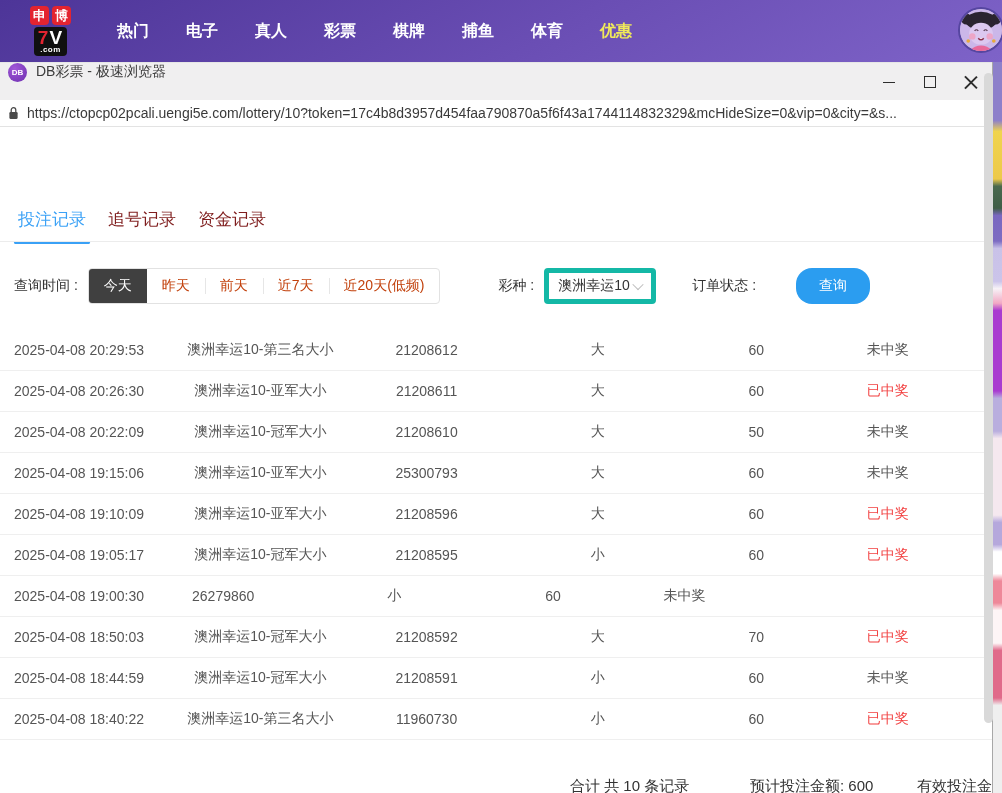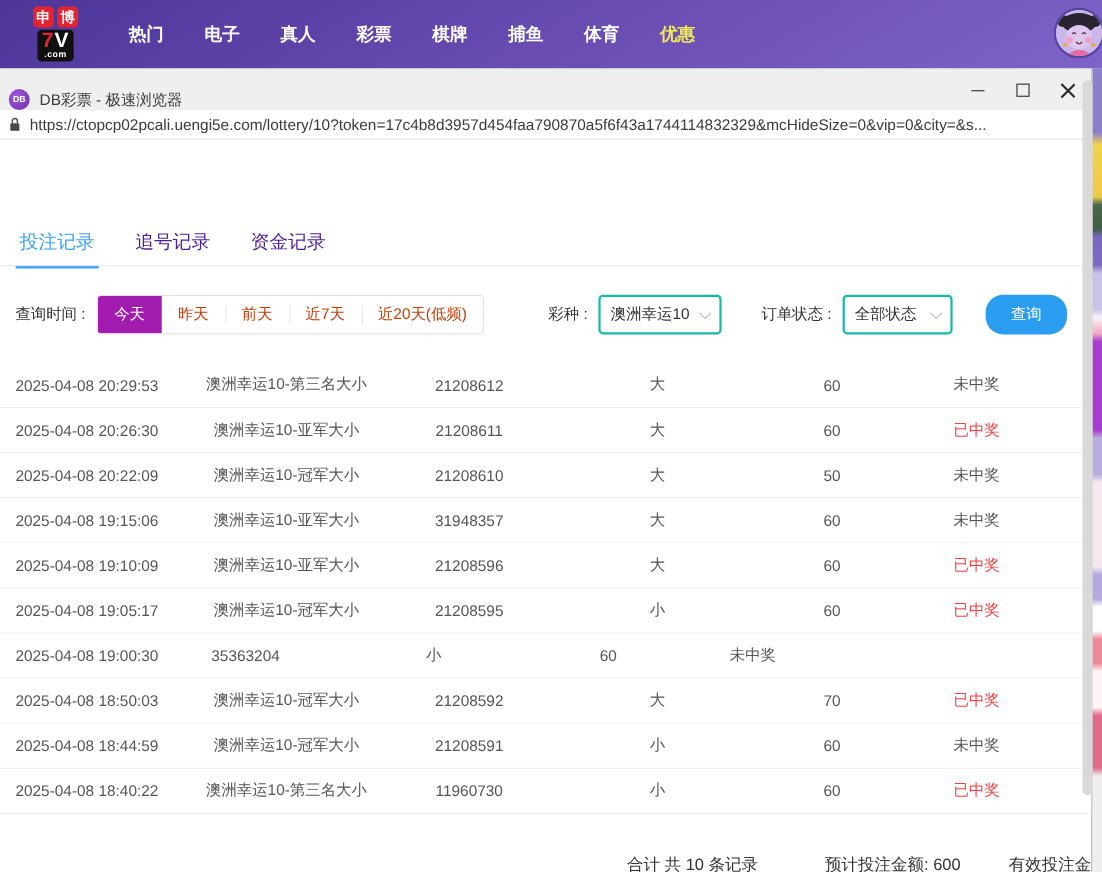--- a/index.html
+++ b/index.html
@@ -31,21 +31,21 @@
       #8d80ca 0%,#8d80ca 8%,#f0d44e 9.5%,#edc94a 16%,#49694e 17%,#3f5d46 20%,
       #7a68c0 21%,#7d6cc2 24.5%,#c9c2e8 25.5%,#cbc4ea 30%,#f7f2f7 31%,#f2a9c4 33%,
       #a93bd0 34%,#a93bd0 45%,#b9aede 46%,#b9aede 50.5%,#f5e8ef 51.5%,#f5e8ef 62%,
       #b5a8dc 63%,#b5a8dc 66%,#ffffff 67%,#ffffff 70%,#ee8899 71%,#ee8899 74%,
       #fdf5f6 75%,#fdf5f6 79.5%,#e06a8a 80.5%,#e06a8a 87%,#efefef 88%,#efefef 100%);}
 
   
   .browser-window{position:absolute;top:62px;left:0;width:993px;height:731px;background:#fff;
     border-right:1px solid #a8a8a8;box-sizing:border-box;z-index:2;}
   .titlebar{height:38px;background:#f0eff0;border-top:1px solid #e6e6e6;display:flex;
-    align-items:flex-end;position:relative;box-sizing:border-box}
+    align-items:flex-start;position:relative;box-sizing:border-box}
   .favicon{width:19px;height:19px;border-radius:50%;
     background:radial-gradient(circle at 35% 30%,#a257d8,#6d2fb0);
     color:#fff;font-size:8px;font-weight:bold;display:flex;align-items:center;
     justify-content:center;margin-left:8px;flex:none}
   .window-title{margin-left:9px;font-size:14px;color:#3c3c3c;white-space:nowrap}
   .win-controls{position:absolute;right:14px;top:0;height:100%;display:flex;align-items:center;gap:27px}
   .ctrl{width:14px;height:14px;position:relative;cursor:pointer}
   .ctrl-min::before{content:"";position:absolute;left:1px;top:7px;width:12px;height:0;
     border-top:1.6px solid #2d2d2d}
   .ctrl-max::before{content:"";position:absolute;left:1px;top:1px;width:10px;height:10px;
@@ -54,40 +54,40 @@
     width:1.6px;height:17px;background:#2d2d2d}
   .ctrl-close::before{transform:rotate(45deg)}
   .ctrl-close::after{transform:rotate(-45deg)}
   .urlbar{height:27px;background:#fff;border-bottom:1px solid #e3e3e3;display:flex;
     align-items:center;padding:0 8px;box-sizing:border-box;cursor:text}
   .url-text{margin-left:8px;font-size:14px;color:#3a3a3a;white-space:nowrap;overflow:hidden}
 
   
   .page-content{position:absolute;top:127px;left:0;width:992px;height:666px;background:#fff;overflow:hidden}
 
-  .tabs{position:absolute;top:13px;left:14px;display:flex;gap:29px}
-  .tab{font-size:17px;color:#4c1d95;padding:6px 4px 13px;cursor:pointer;position:relative;white-space:nowrap}
+  .tabs{position:absolute;top:13px;left:14px;display:flex;gap:14px}
+  .tab{font-size:17px;color:#7f1d1d;padding:6px 4px 13px;cursor:pointer;position:relative;white-space:nowrap}
   .tab.active{color:#3aa1f6}
   .tab.active::after{content:"";position:absolute;left:0;right:0;bottom:0;height:3px;
     background:#3aa1f6;border-radius:2px}
   .tabs-divider{position:absolute;top:52px;left:0;width:992px;border-bottom:1px solid #ececec}
 
   .filters{position:absolute;top:79px;left:14px;display:flex;align-items:center;
     font-size:14px;color:#333;white-space:nowrap}
   .filter-label{margin-right:10px}
   .time-group{display:flex;border:1px solid #e2e2e2;border-radius:4px;overflow:hidden;
     height:36px;align-items:stretch;box-sizing:border-box}
   .time-opt{padding:0 15px;display:flex;align-items:center;color:#c2410c;cursor:pointer;position:relative}
   .time-opt + .time-opt::before{content:"";position:absolute;left:0;top:9px;bottom:9px;
     width:1px;background:#e6e6e6}
-  .time-opt.active{background:#a21caf;color:#fff}
+  .time-opt.active{background:#404040;color:#fff}
   .time-opt.active + .time-opt::before{display:none}
   .sel-label{margin-left:58px;margin-right:10px}
   .sel-label2{margin-left:36px;margin-right:10px}
-  .select{display:flex;align-items:center;justify-content:space-between;border:2px solid #14b8a6;
+  .select{display:flex;align-items:center;justify-content:space-between;border:5px solid #14b8a6;
     border-radius:4px;height:36px;padding:0 9px;color:#333;cursor:pointer;box-sizing:border-box}
   .select.lottery{width:112px}
   .select.status{width:100px}
   .chev{width:7px;height:7px;border-right:1.5px solid #bdbdbd;border-bottom:1.5px solid #bdbdbd;
     transform:rotate(45deg) translate(-1px,-1px);flex:none}
   .btn-search{margin-left:30px;width:74px;height:36px;background:#2b9df0;color:#fff;border-radius:16px;
     font-size:14px;display:flex;align-items:center;justify-content:center;cursor:pointer}
 
   .table{position:absolute;top:141px;left:0;width:992px}
   .thead{display:flex;height:34px;align-items:center;background:#f7f7f8;color:#666;font-size:14px}
@@ -192,24 +192,20 @@
         <div class="time-opt">前天</div>
         <div class="time-opt">近7天</div>
         <div class="time-opt">近20天(低频)</div>
       </div>
       <span class="sel-label">彩种 :</span>
       <div class="select lottery">
         <span>澳洲幸运10</span>
         <span class="chev"></span>
       </div>
       <span class="sel-label2">订单状态 :</span>
-      <div class="select status">
-        <span>全部状态</span>
-        <span class="chev"></span>
-      </div>
       <div class="btn-search">查询</div>
     </div>
 
     <div class="table">
       <div class="tr">
         <div class="c1">2025-04-08 20:29:53</div>
         <div class="c2">澳洲幸运10-第三名大小</div>
         <div class="c3">21208612</div>
         <div class="c4">大</div>
         <div class="c5">60</div>
@@ -227,21 +223,21 @@
         <div class="c1">2025-04-08 20:22:09</div>
         <div class="c2">澳洲幸运10-冠军大小</div>
         <div class="c3">21208610</div>
         <div class="c4">大</div>
         <div class="c5">50</div>
         <div class="c6">未中奖</div>
       </div>
       <div class="tr">
         <div class="c1">2025-04-08 19:15:06</div>
         <div class="c2">澳洲幸运10-亚军大小</div>
-        <div class="c3">31948357</div>
+        <div class="c3">25300793</div>
         <div class="c4">大</div>
         <div class="c5">60</div>
         <div class="c6">未中奖</div>
       </div>
       <div class="tr">
         <div class="c1">2025-04-08 19:10:09</div>
         <div class="c2">澳洲幸运10-亚军大小</div>
         <div class="c3">21208596</div>
         <div class="c4">大</div>
         <div class="c5">60</div>
@@ -250,21 +246,21 @@
       <div class="tr">
         <div class="c1">2025-04-08 19:05:17</div>
         <div class="c2">澳洲幸运10-冠军大小</div>
         <div class="c3">21208595</div>
         <div class="c4">小</div>
         <div class="c5">60</div>
         <div class="c6 won">已中奖</div>
       </div>
       <div class="tr">
         <div class="c1">2025-04-08 19:00:30</div>
-        <div class="c3">35363204</div>
+        <div class="c3">26279860</div>
         <div class="c4">小</div>
         <div class="c5">60</div>
         <div class="c6">未中奖</div>
       </div>
       <div class="tr">
         <div class="c1">2025-04-08 18:50:03</div>
         <div class="c2">澳洲幸运10-冠军大小</div>
         <div class="c3">21208592</div>
         <div class="c4">大</div>
         <div class="c5">70</div>

